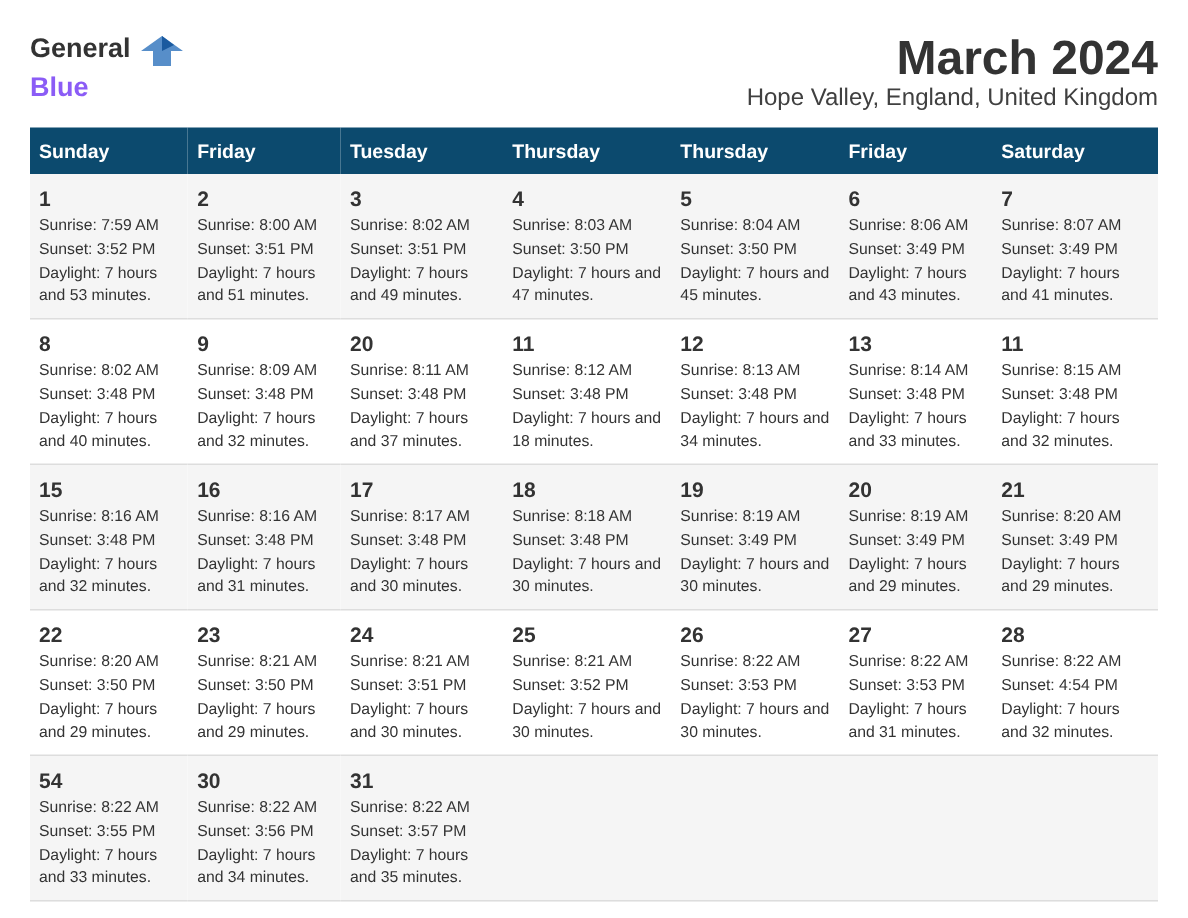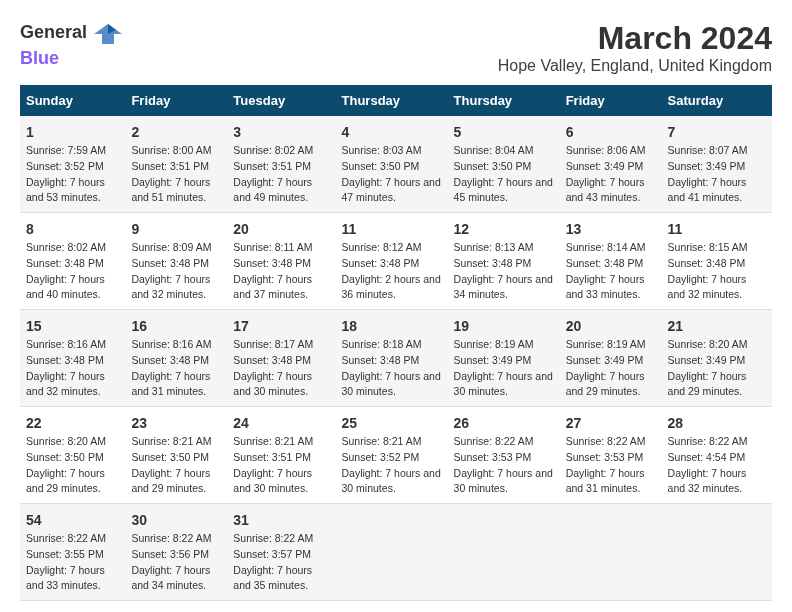--- a/index.html
+++ b/index.html
@@ -164,21 +164,21 @@
         <td>
           <div class="day-num">20</div>
         <div class="day-info">Sunrise: 8:11 AM</div>
         <div class="day-info">Sunset: 3:48 PM</div>
         <div class="day-info">Daylight: 7 hours and 37 minutes.</div>
         </td>
         <td>
           <div class="day-num">11</div>
         <div class="day-info">Sunrise: 8:12 AM</div>
         <div class="day-info">Sunset: 3:48 PM</div>
-        <div class="day-info">Daylight: 2 hours and 36 minutes.</div>
+        <div class="day-info">Daylight: 7 hours and 18 minutes.</div>
         </td>
         <td>
           <div class="day-num">12</div>
         <div class="day-info">Sunrise: 8:13 AM</div>
         <div class="day-info">Sunset: 3:48 PM</div>
         <div class="day-info">Daylight: 7 hours and 34 minutes.</div>
         </td>
         <td>
           <div class="day-num">13</div>
         <div class="day-info">Sunrise: 8:14 AM</div>

